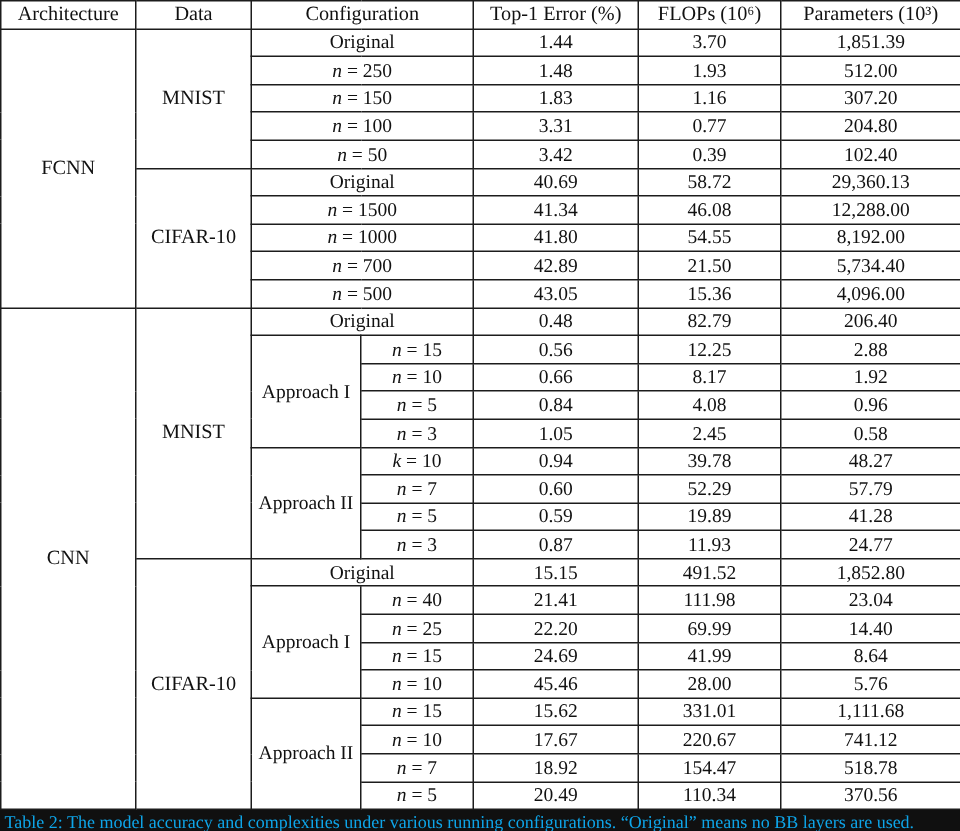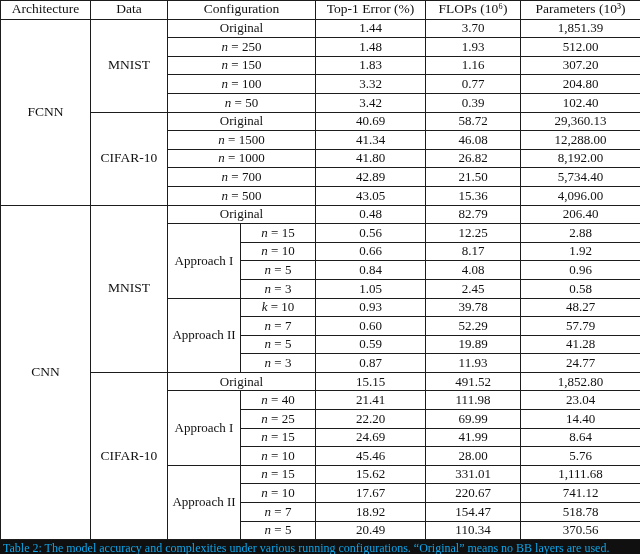--- a/index.html
+++ b/index.html
@@ -83,21 +83,21 @@
           <td class="value">512.00</td>
         </tr>
         <tr>
           <td colspan="2" class="config"><i>n</i> = 150</td>
           <td class="value">1.83</td>
           <td class="value">1.16</td>
           <td class="value">307.20</td>
         </tr>
         <tr>
           <td colspan="2" class="config"><i>n</i> = 100</td>
-          <td class="value">3.32</td>
+          <td class="value">3.31</td>
           <td class="value">0.77</td>
           <td class="value">204.80</td>
         </tr>
         <tr>
           <td colspan="2" class="config"><i>n</i> = 50</td>
           <td class="value">3.42</td>
           <td class="value">0.39</td>
           <td class="value">102.40</td>
         </tr>
         <tr>
@@ -109,21 +109,21 @@
         </tr>
         <tr>
           <td colspan="2" class="config"><i>n</i> = 1500</td>
           <td class="value">41.34</td>
           <td class="value">46.08</td>
           <td class="value">12,288.00</td>
         </tr>
         <tr>
           <td colspan="2" class="config"><i>n</i> = 1000</td>
           <td class="value">41.80</td>
-          <td class="value">26.82</td>
+          <td class="value">54.55</td>
           <td class="value">8,192.00</td>
         </tr>
         <tr>
           <td colspan="2" class="config"><i>n</i> = 700</td>
           <td class="value">42.89</td>
           <td class="value">21.50</td>
           <td class="value">5,734.40</td>
         </tr>
         <tr>
           <td colspan="2" class="config"><i>n</i> = 500</td>
@@ -160,21 +160,21 @@
         </tr>
         <tr>
           <td class="config"><i>n</i> = 3</td>
           <td class="value">1.05</td>
           <td class="value">2.45</td>
           <td class="value">0.58</td>
         </tr>
         <tr>
           <td rowspan="4" class="approach">Approach II</td>
           <td class="config"><i>k</i> = 10</td>
-          <td class="value">0.93</td>
+          <td class="value">0.94</td>
           <td class="value">39.78</td>
           <td class="value">48.27</td>
         </tr>
         <tr>
           <td class="config"><i>n</i> = 7</td>
           <td class="value">0.60</td>
           <td class="value">52.29</td>
           <td class="value">57.79</td>
         </tr>
         <tr>

